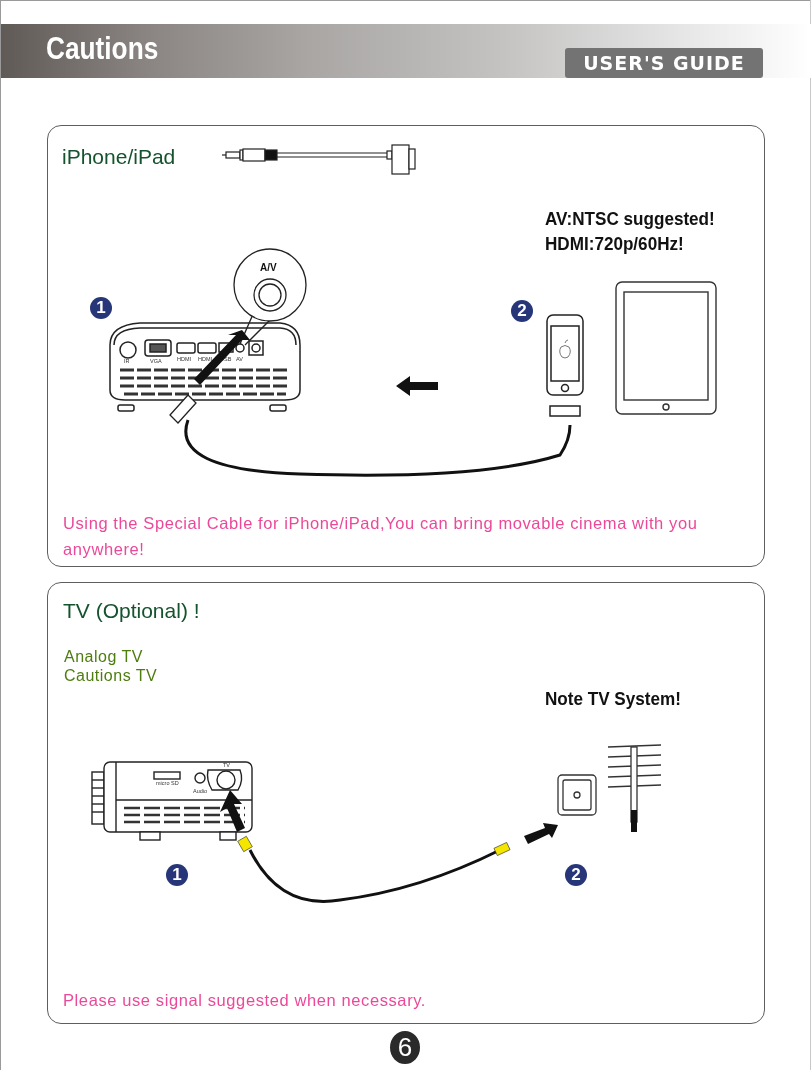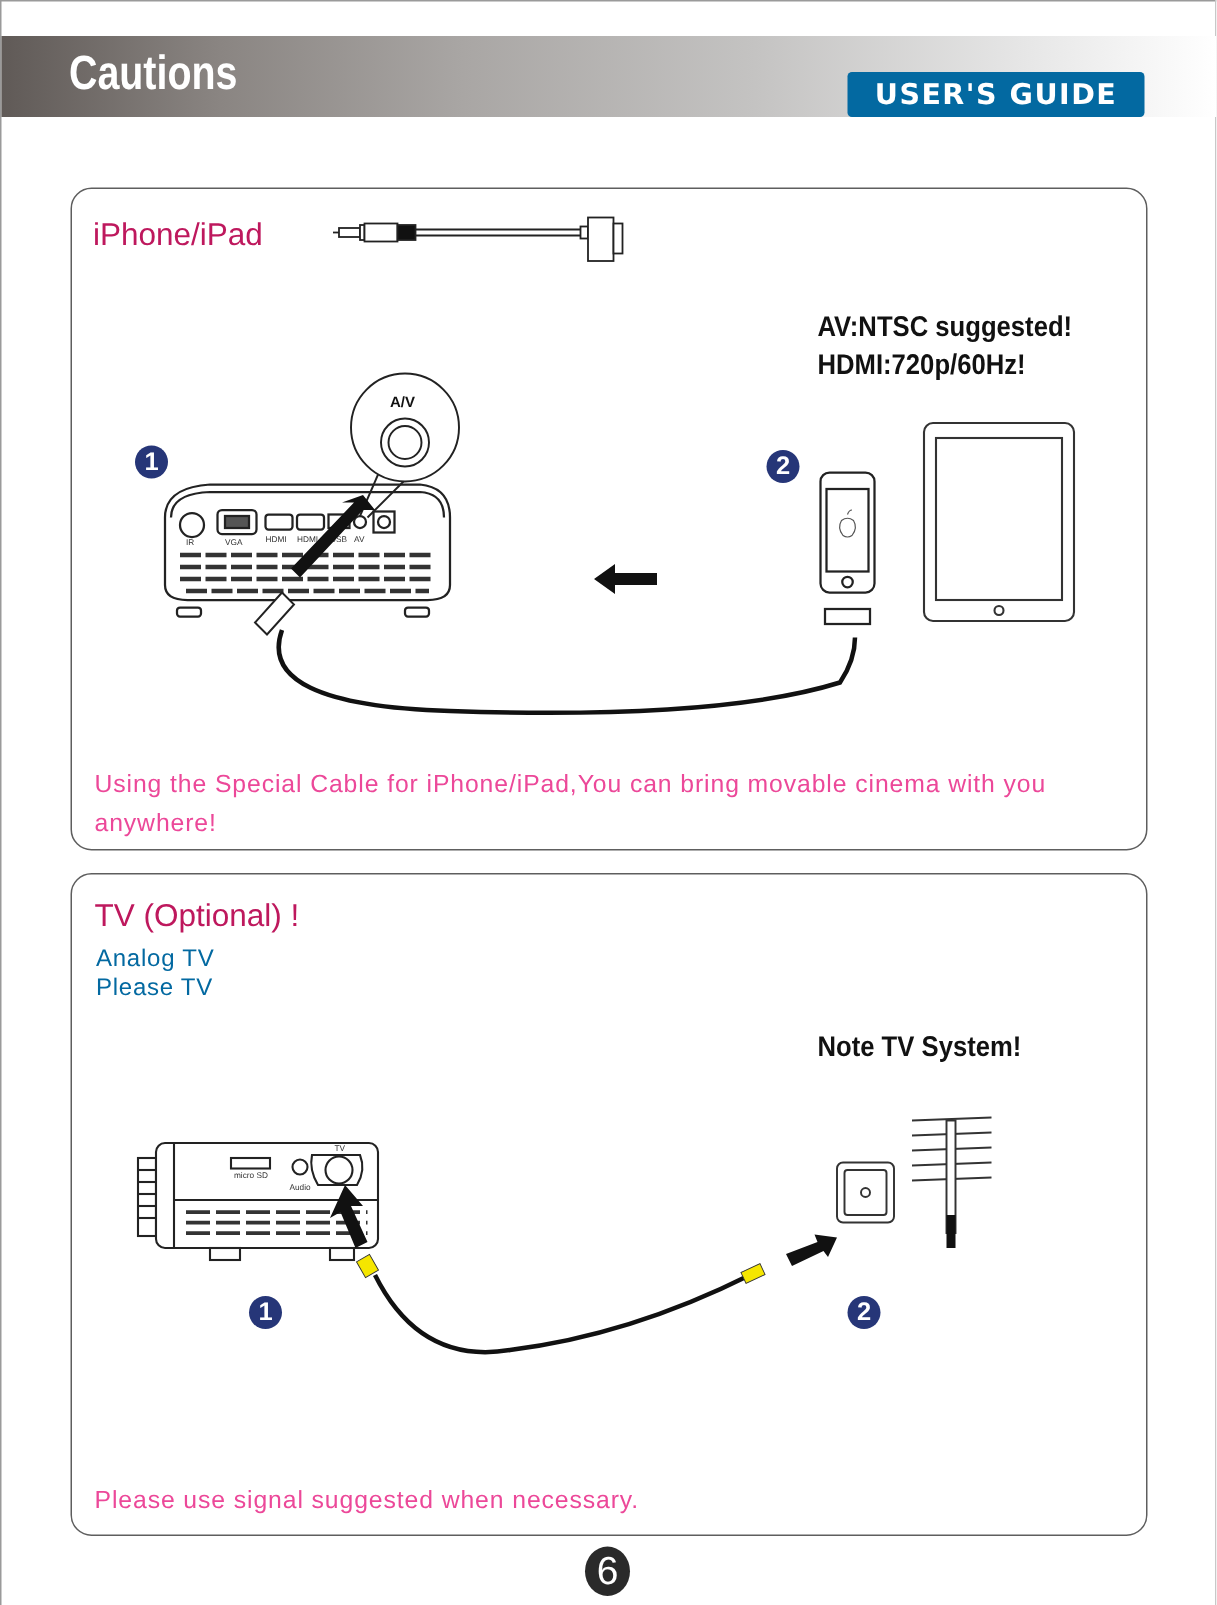--- a/index.html
+++ b/index.html
@@ -4,29 +4,29 @@
 <style>
   html,body{margin:0;padding:0;background:#fff;}
   body{width:811px;height:1070px;position:relative;overflow:hidden;font-family:"Liberation Sans",sans-serif;color:#231f20;}
   .page-border-top{position:absolute;left:0;top:0;width:811px;height:1px;background:#9a9a9a;}
   .page-border-left{position:absolute;left:0;top:0;width:1px;height:1070px;background:#9a9a9a;}
   .page-border-right{position:absolute;right:0;top:0;width:1px;height:1070px;background:#c8c8c8;}
   .header-band{position:absolute;left:1px;top:24px;width:810px;height:54px;
     background:linear-gradient(to right,#605a57 0%,#8a8582 18%,#a9a6a4 38%,#c4c3c2 62%,#e6e6e6 84%,#ffffff 100%);}
   .header-title{position:absolute;left:46px;top:30px;font-family:"Liberation Sans",sans-serif;font-weight:bold;
     font-size:32px;color:#fff;letter-spacing:0px;transform:scaleX(0.82);transform-origin:left top;}
-  .guide-badge{position:absolute;left:565px;top:48px;width:198px;height:30px;background:#0369a1;border-radius:3px;
+  .guide-badge{position:absolute;left:565px;top:48px;width:198px;height:30px;background:#737373;border-radius:3px;
     color:#fff;font-family:"DejaVu Sans",sans-serif;font-weight:bold;font-size:19px;line-height:30px;text-align:center;letter-spacing:1px;}
   .panel{position:absolute;left:47px;width:716px;border:1.5px solid #5e5e5e;border-radius:14px;background:#fff;}
   .panel-1{top:125px;height:440px;}
   .panel-2{top:582px;height:440px;}
-  .section-title{position:absolute;font-size:21px;color:#be185d;}
+  .section-title{position:absolute;font-size:21px;color:#14532d;}
   .note{position:absolute;font-weight:bold;color:#111;font-size:19px;line-height:25px;transform:scaleX(0.9);transform-origin:left top;font-family:"Liberation Sans",sans-serif;}
   .body-text{position:absolute;font-size:16.5px;color:#ec4899;letter-spacing:0.6px;line-height:26px;}
-  .sub-text{position:absolute;font-size:16px;color:#0369a1;letter-spacing:0.5px;line-height:19px;}
+  .sub-text{position:absolute;font-size:16px;color:#4d7c0f;letter-spacing:0.5px;line-height:19px;margin-top:17px;}
   .step{position:absolute;width:22px;height:22px;border-radius:50%;background:#263678;color:#fff;
     font-size:17px;line-height:22px;text-align:center;font-weight:bold;}
   .page-num{position:absolute;left:390px;top:1031px;width:30px;height:33px;border-radius:50%;background:#2a2a2a;
     color:#fff;font-size:26px;line-height:33px;text-align:center;}
   svg{position:absolute;overflow:visible;}
 </style>
 </head>
 <body>
 
 <div class="page-border-top"></div>
@@ -131,21 +131,21 @@
     <rect x="10" y="12" width="84" height="108"></rect>
     <circle cx="52" cy="127" r="3"></circle>
   </g>
 </svg>
 
 <div class="body-text" style="left:63px;top:510px;width:700px;">Using the Special Cable for iPhone/iPad,You can bring movable cinema with you anywhere!</div>
 
 <div class="panel panel-2"></div>
 <div class="section-title" style="left:63px;top:599px;">TV (Optional) !</div>
 <div class="sub-text" style="left:64px;top:630px;">Analog TV</div>
-<div class="sub-text" style="left:64px;top:649px;">Please TV</div>
+<div class="sub-text" style="left:64px;top:649px;">Cautions TV</div>
 <div class="note" style="left:545px;top:686px;">Note TV System!</div>
 
 <svg style="left:90px;top:750px;" width="175" height="90">
   <g stroke="#222" fill="#fff" stroke-width="1.4">
     <rect x="2" y="22" width="12" height="52"></rect>
     <line x1="2" y1="30" x2="14" y2="30"></line>
       <line x1="2" y1="38" x2="14" y2="38"></line>
       <line x1="2" y1="46" x2="14" y2="46"></line>
       <line x1="2" y1="54" x2="14" y2="54"></line>
       <line x1="2" y1="62" x2="14" y2="62"></line>

